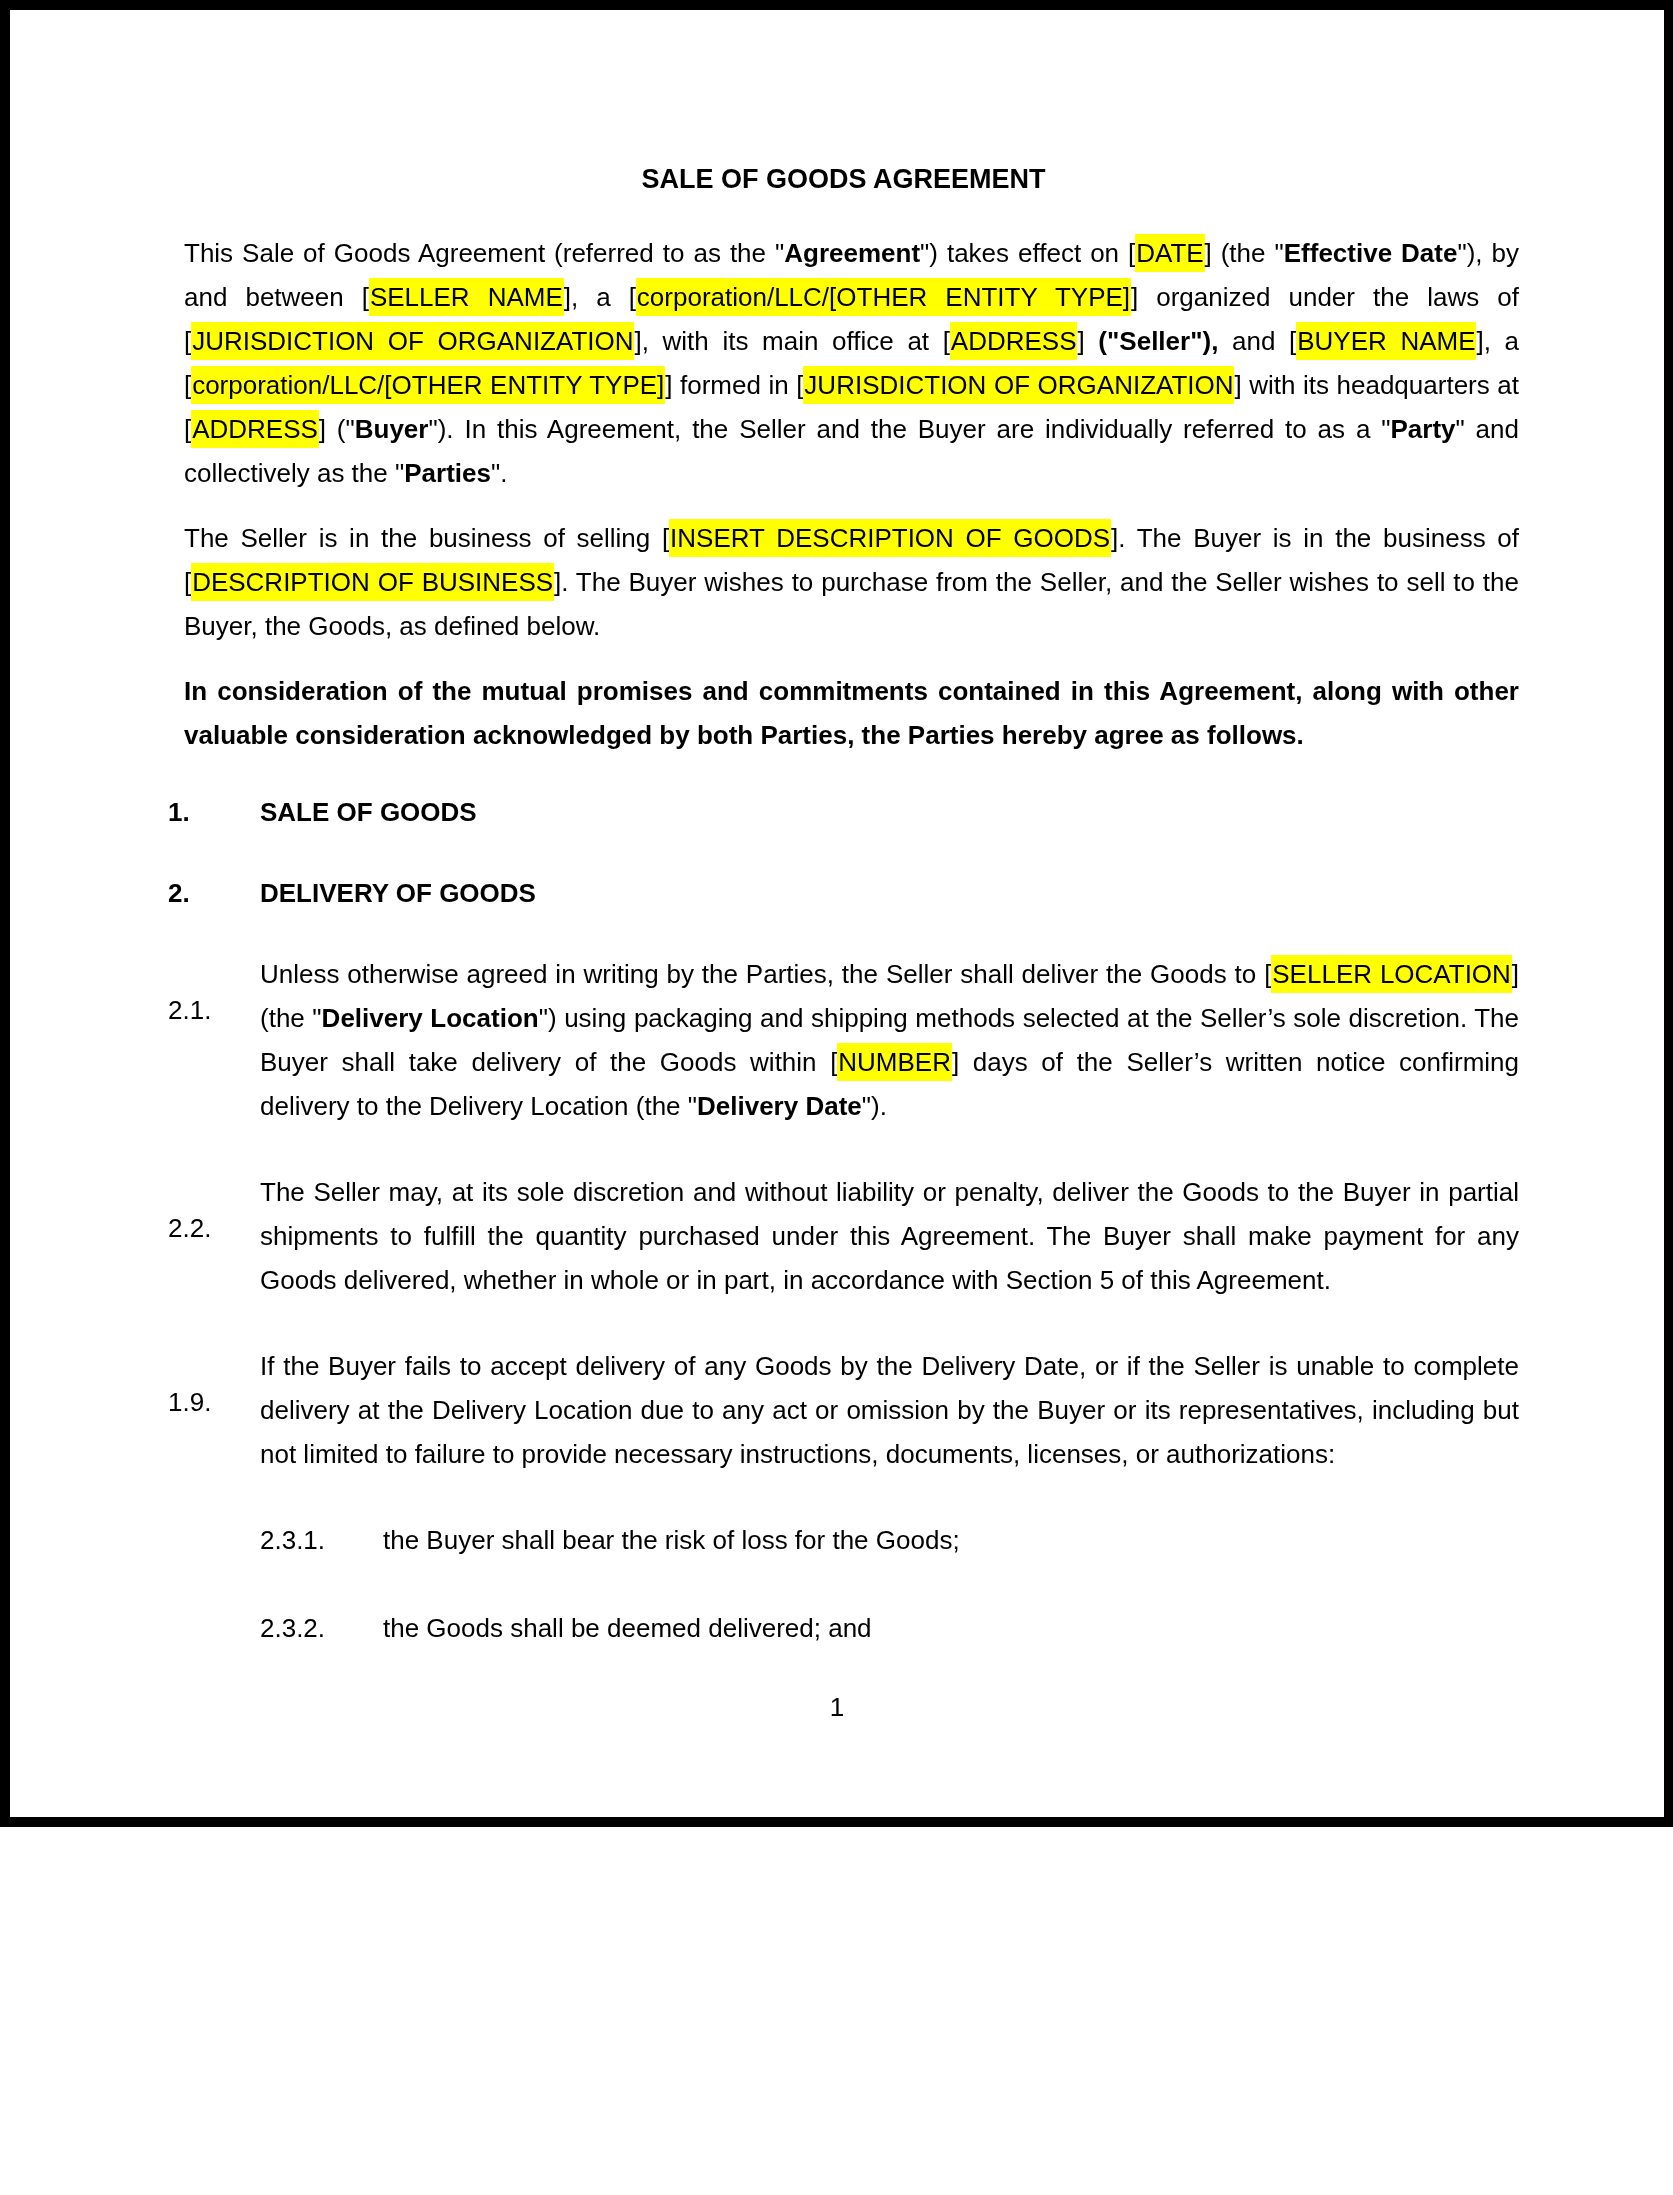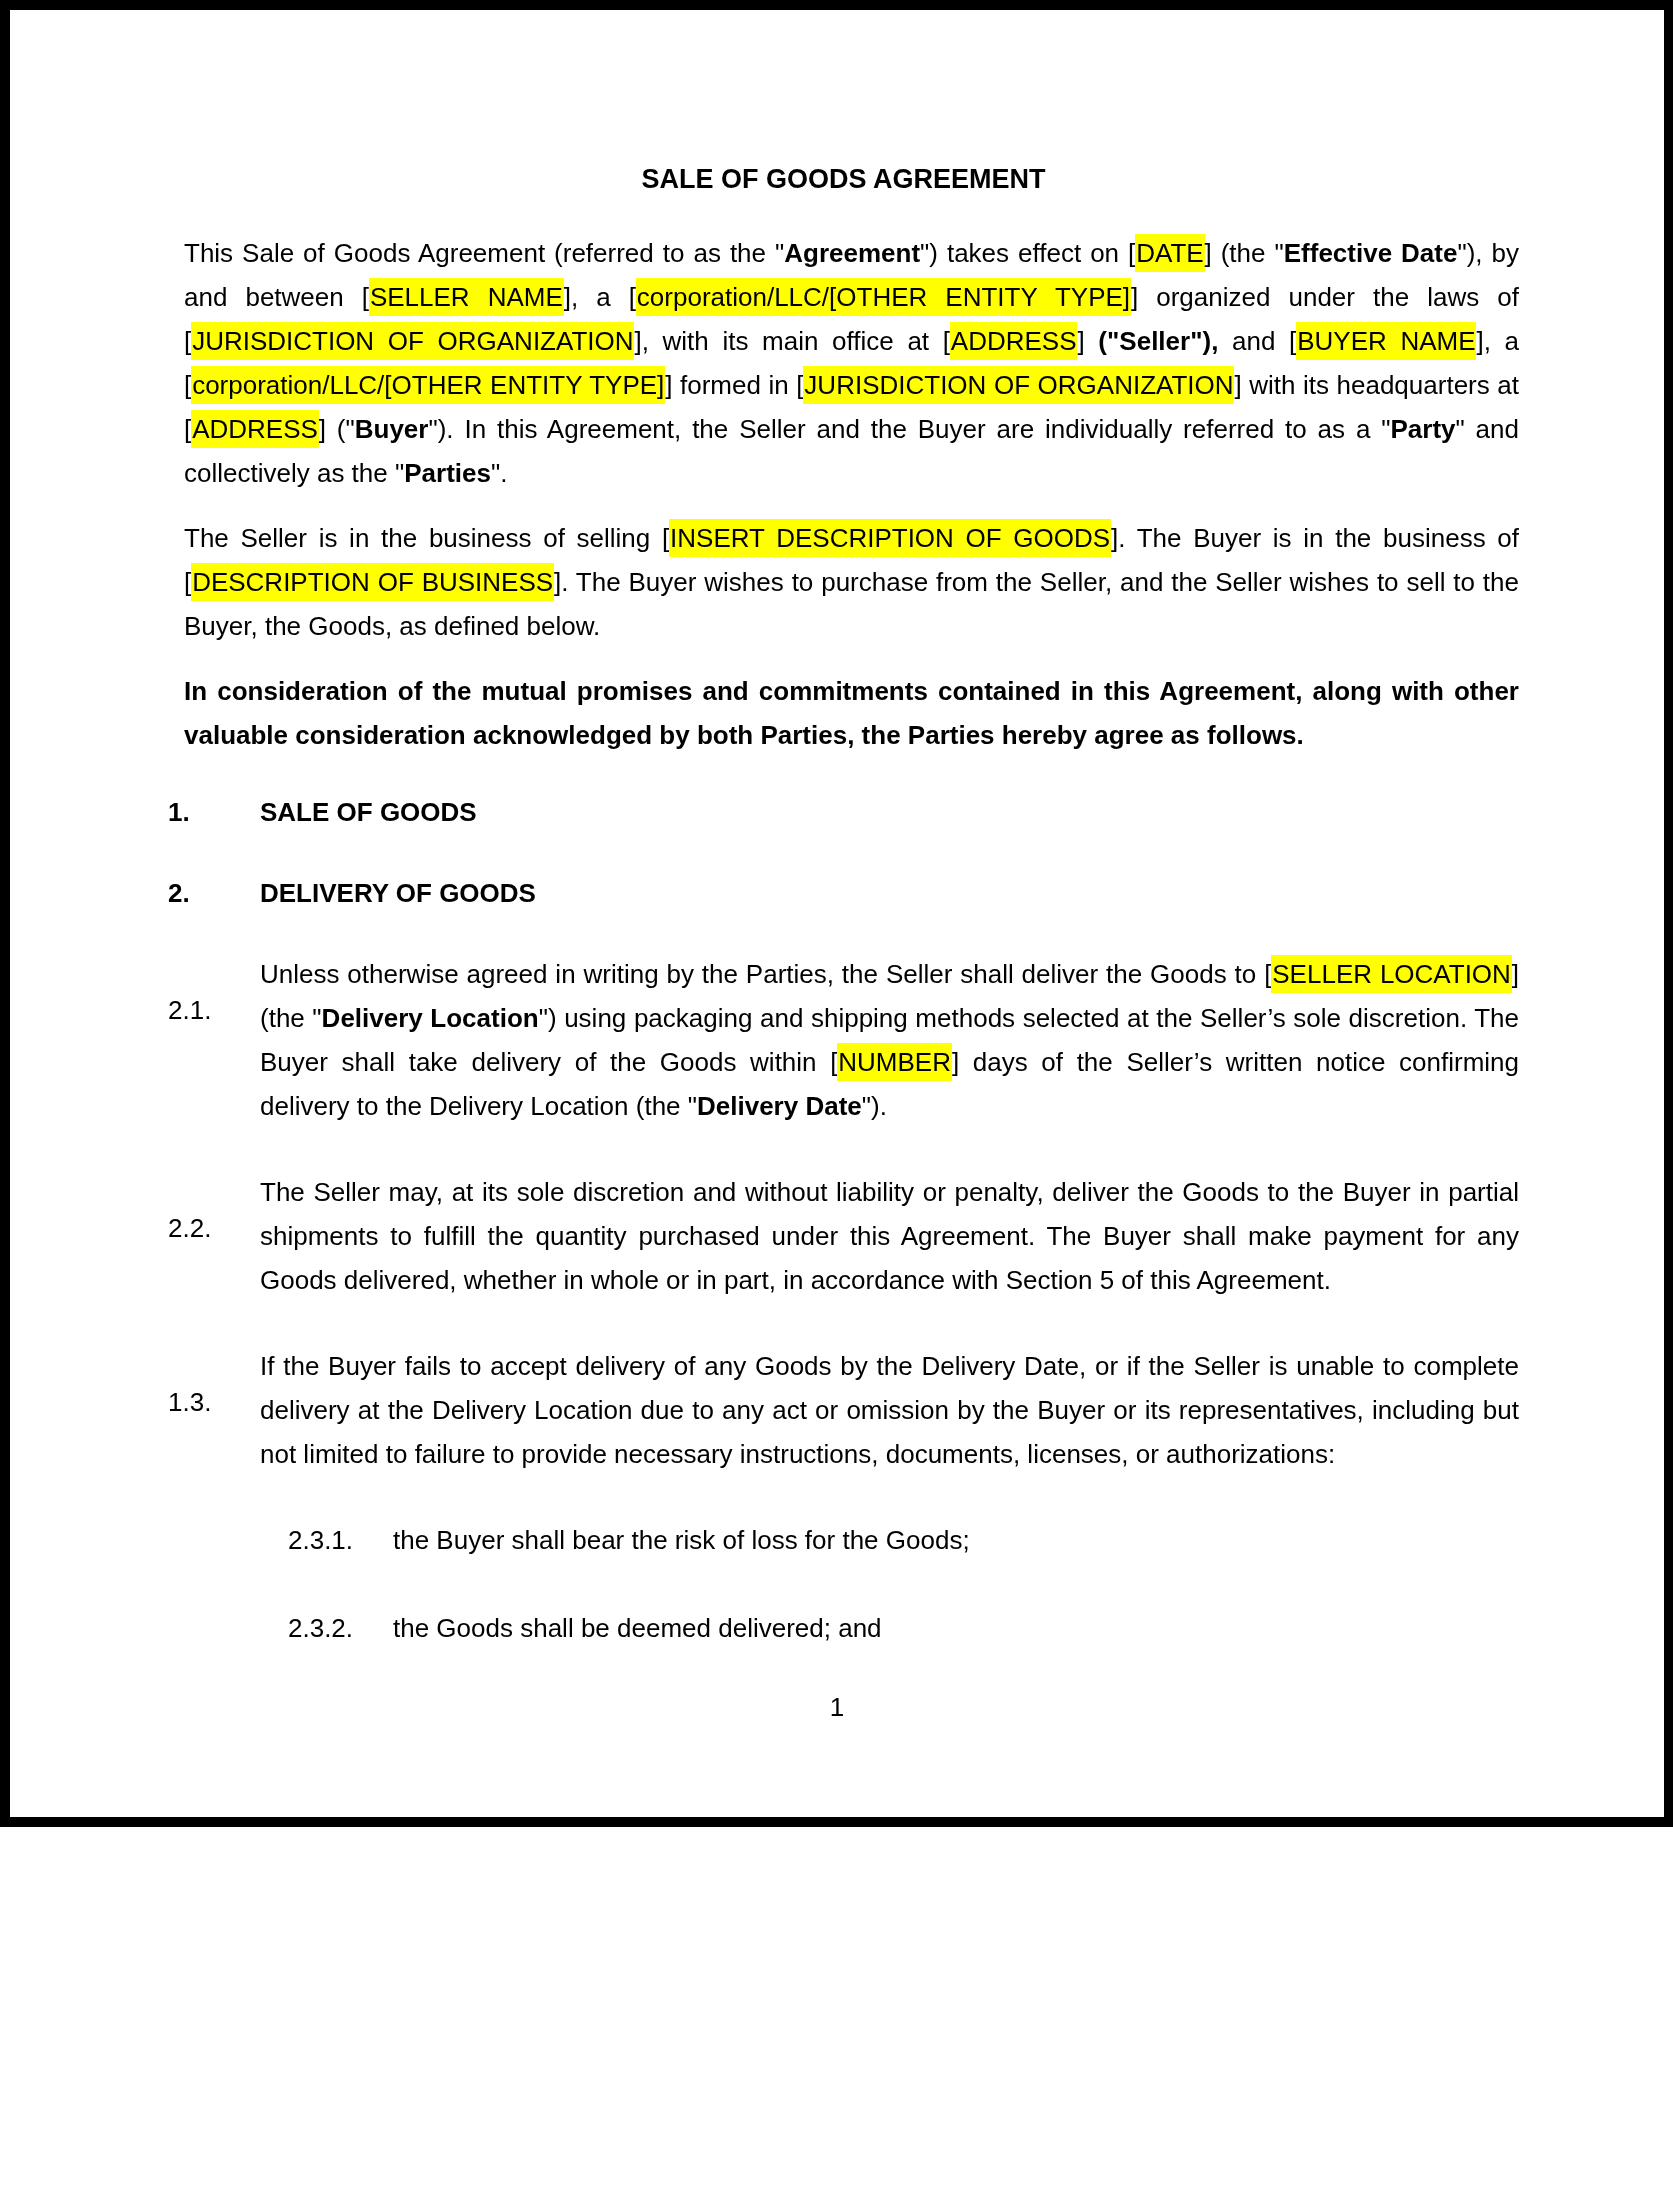--- a/index.html
+++ b/index.html
@@ -60,21 +60,22 @@
     flex: 0 0 92px;
     margin-top: 36px;
   }
   .sub .body {
     flex: 1;
     margin: 0;
     text-align: justify;
   }
   .clause {
     display: flex;
-    margin: 0 0 44px 120px;
+    margin: 0 0 44px 92px;
+    gap: 18px;
   }
   .clause .num {
     flex: 0 0 105px;
   }
   .clause .body {
     flex: 1;
     margin: 0;
     text-align: left;
   }
   .page-number {
@@ -115,21 +116,21 @@
     <span class="num">2.1.</span>
     <p class="body">Unless otherwise agreed in writing by the Parties, the Seller shall deliver the Goods to [<span class="hl">SELLER LOCATION</span>] (the "<span class="b">Delivery Location</span>") using packaging and shipping methods selected at the Seller’s sole discretion. The Buyer shall take delivery of the Goods within [<span class="hl">NUMBER</span>] days of the Seller’s written notice confirming delivery to the Delivery Location (the "<span class="b">Delivery Date</span>").</p>
   </div>
 
   <div class="sub">
     <span class="num">2.2.</span>
     <p class="body">The Seller may, at its sole discretion and without liability or penalty, deliver the Goods to the Buyer in partial shipments to fulfill the quantity purchased under this Agreement. The Buyer shall make payment for any Goods delivered, whether in whole or in part, in accordance with Section 5 of this Agreement.</p>
   </div>
 
   <div class="sub">
-    <span class="num">1.3.</span>
+    <span class="num">1.9.</span>
     <p class="body">If the Buyer fails to accept delivery of any Goods by the Delivery Date, or if the Seller is unable to complete delivery at the Delivery Location due to any act or omission by the Buyer or its representatives, including but not limited to failure to provide necessary instructions, documents, licenses, or authorizations:</p>
   </div>
 
   <div class="clause">
     <span class="num">2.3.1.</span>
     <p class="body">the Buyer shall bear the risk of loss for the Goods;</p>
   </div>
 
   <div class="clause">
     <span class="num">2.3.2.</span>

